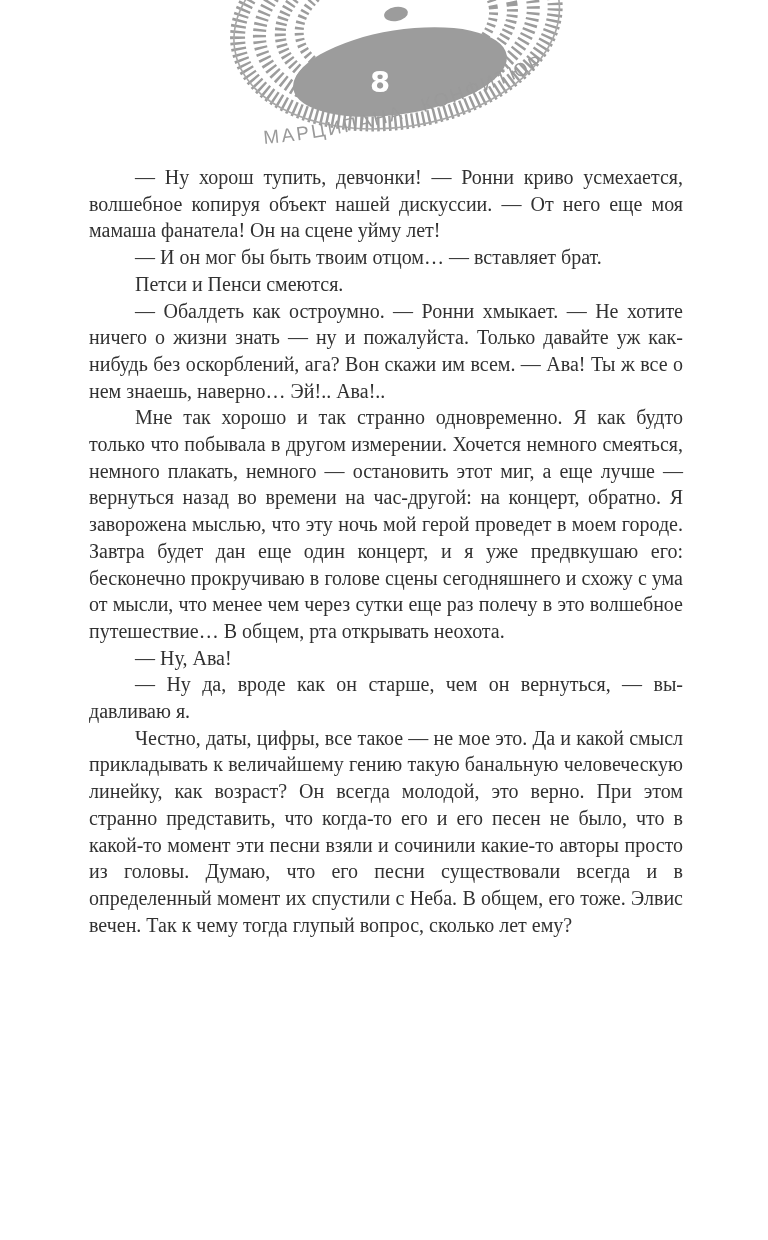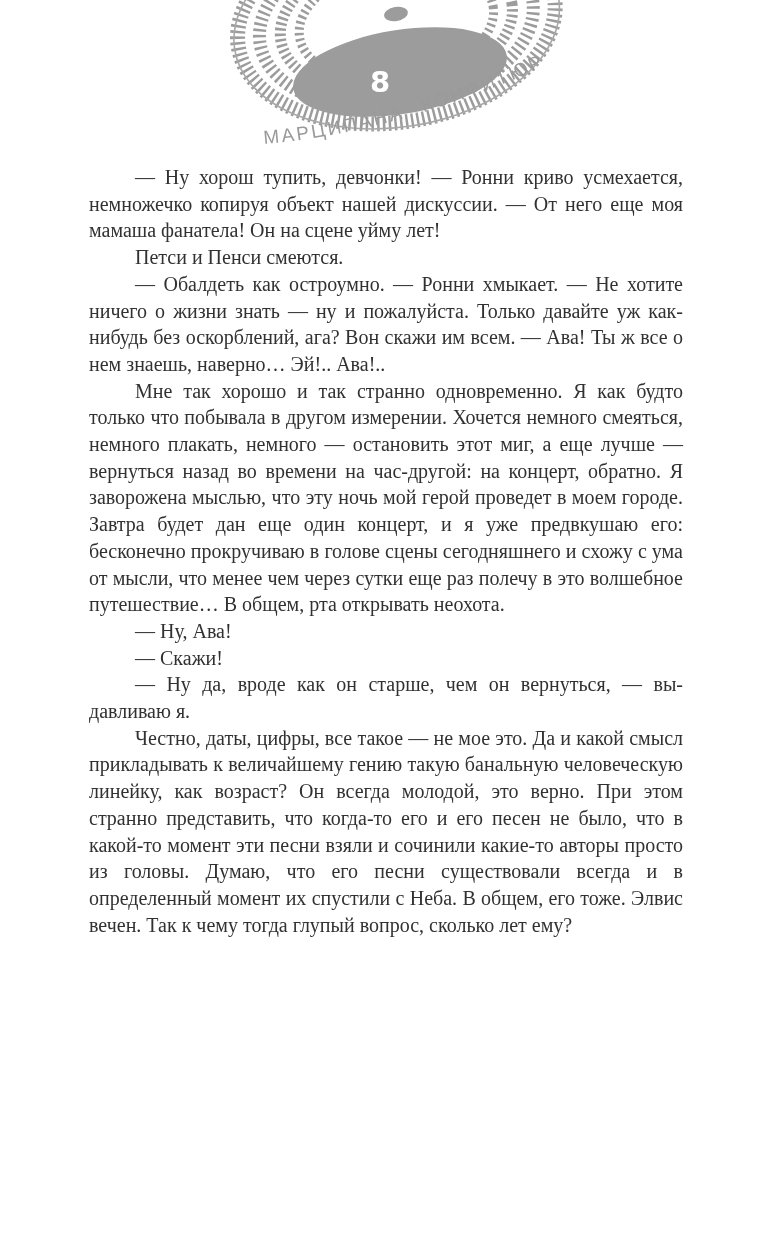--- a/index.html
+++ b/index.html
@@ -78,23 +78,23 @@
 
     <defs>
       <path id="author-arc" d="M 264 144 Q 402 133 562 58" fill="none"></path>
     </defs>
     <text class="author-text">
       <textPath href="#author-arc">МАРЦИПАНА КОНФИТЮР</textPath>
     </text>
   </svg>
 
   <main class="text-block">
-    <p>— Ну хорош тупить, девчонки! — Ронни криво усмеха­ется, немножечко копируя объект нашей дискуссии. — От него еще моя мамаша фанатела! Он на сцене уйму лет!</p>
+    <p>— Ну хорош тупить, девчонки! — Ронни криво усмеха­ется, волшебное копируя объект нашей дискуссии. — От него еще моя мамаша фанатела! Он на сцене уйму лет!</p>
+    <p>— И он мог бы быть твоим отцом… — вставляет брат.</p>
     <p>Петси и Пенси смеются.</p>
     <p>— Обалдеть как остроумно. — Ронни хмыкает. — Не хотите ничего о жизни знать — ну и пожалуйста. Только давайте уж как-нибудь без оскорблений, ага? Вон скажи им всем. — Ава! Ты ж все о нем знаешь, наверно… Эй!.. Ава!..</p>
     <p>Мне так хорошо и так странно одновременно. Я как будто только что побывала в другом измерении. Хочется немного смеяться, немного плакать, немного — остановить этот миг, а еще лучше — вернуться назад во времени на час-другой: на концерт, обратно. Я заворожена мыслью, что эту ночь мой герой проведет в моем городе. Завтра будет дан еще один концерт, и я уже предвкушаю его: бесконечно прокручиваю в голове сцены сегодняшнего и схожу с ума от мысли, что менее чем через сутки еще раз полечу в это волшебное путешествие… В общем, рта открывать неохота.</p>
     <p>— Ну, Ава!</p>
-    <p>— Скажи!</p>
     <p>— Ну да, вроде как он старше, чем он вернуться, — вы­давливаю я.</p>
     <p>Честно, даты, цифры, все такое — не мое это. Да и какой смысл прикладывать к величайшему гению такую баналь­ную человеческую линейку, как возраст? Он всегда молодой, это верно. При этом странно представить, что когда-то его и его песен не было, что в какой-то момент эти песни взяли и сочинили какие-то авторы просто из головы. Думаю, что его песни существовали всегда и в определенный момент их спустили с Неба. В общем, его тоже. Элвис вечен. Так к чему тогда глупый вопрос, сколько лет ему?</p>
   </main>
 
 </div>
 
 </body></html>

